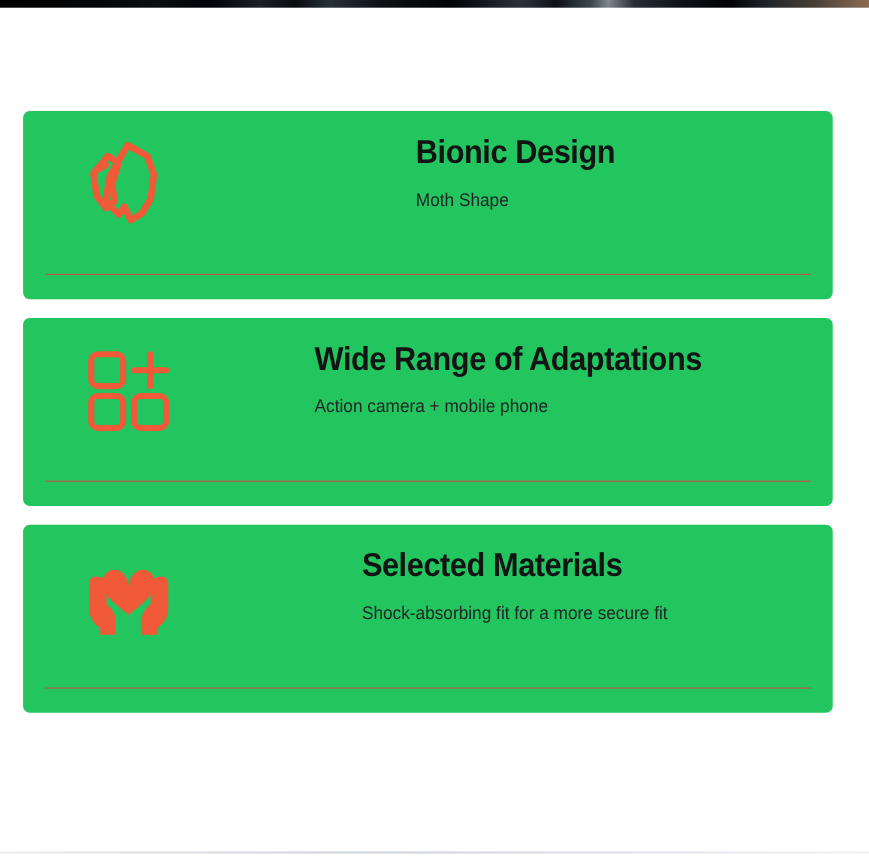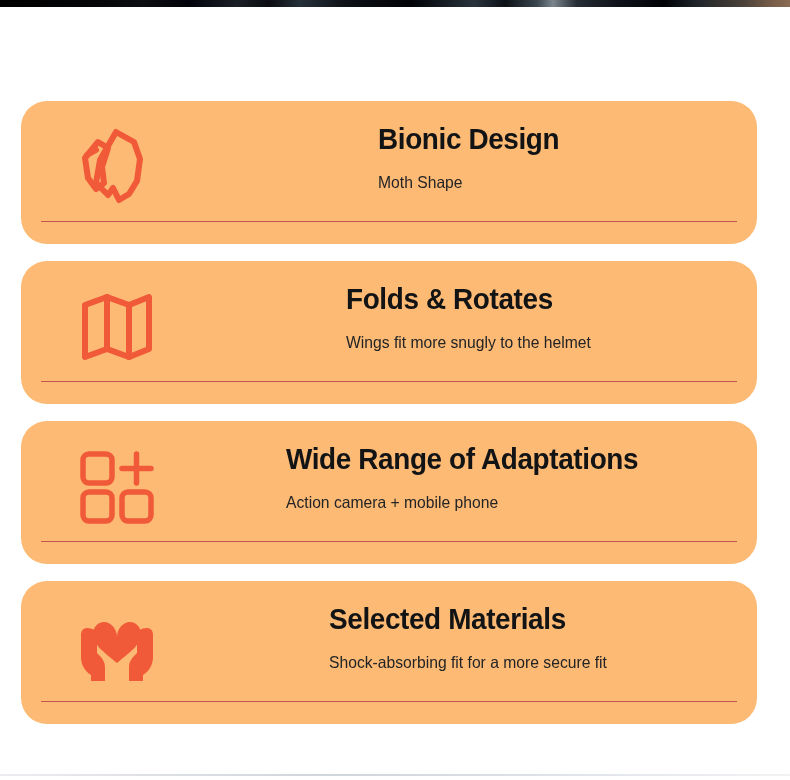--- a/index.html
+++ b/index.html
@@ -40,23 +40,23 @@
   #cards {
     position: absolute;
     top: 101px;
     left: 21px;
     width: 736px;
   }
 
   .feature-card {
     position: relative;
     width: 736px;
-    height: 143px;
-    background: #fdba74;
-    border-radius: 26px;
+    height: 171px;
+    background: #22c55e;
+    border-radius: 6px;
     margin-bottom: 17px;
     overflow: hidden;
   }
 
   .card-inner {
     position: absolute;
     inset: 0;
     display: flex;
     align-items: flex-start;
   }
@@ -153,40 +153,20 @@
         <div class="text-col">
           <div class="text-inner">
             <p class="card-title">Bionic Design</p>
             <p class="card-sub">Moth Shape</p>
           </div>
         </div>
       </div>
       <div class="card-divider"></div>
     </div>
 
-    <div class="feature-card">
-      <div class="card-inner">
-        <div class="icon-wrap">
-          <svg width="80" height="80" viewBox="0 0 80 80" fill="none">
-            <g stroke="#f15a38" stroke-width="6" stroke-linejoin="round" stroke-linecap="round">
-              <path d="M8 18 L30 10 L52 18 L72 10 L72 62 L52 70 L30 62 L8 70 Z"></path>
-              <path d="M30 10 L30 62"></path>
-              <path d="M52 18 L52 70"></path>
-            </g>
-          </svg>
-        </div>
-        <div class="text-col">
-          <div class="text-inner">
-            <p class="card-title">Folds &amp; Rotates</p>
-            <p class="card-sub">Wings fit more snugly to the helmet</p>
-          </div>
-        </div>
-      </div>
-      <div class="card-divider"></div>
-    </div>
 
     <div class="feature-card">
       <div class="card-inner">
         <div class="icon-wrap">
           <svg width="80" height="78" viewBox="0 0 80 78" fill="none">
             <g stroke="#f15a38" stroke-width="5.5" stroke-linejoin="round" stroke-linecap="round">
               <rect x="6" y="6" width="29" height="29" rx="6"></rect>
               <rect x="6" y="44" width="29" height="29" rx="6"></rect>
               <rect x="45" y="44" width="29" height="29" rx="6"></rect>
               <path d="M59.5 6 L59.5 35"></path>

